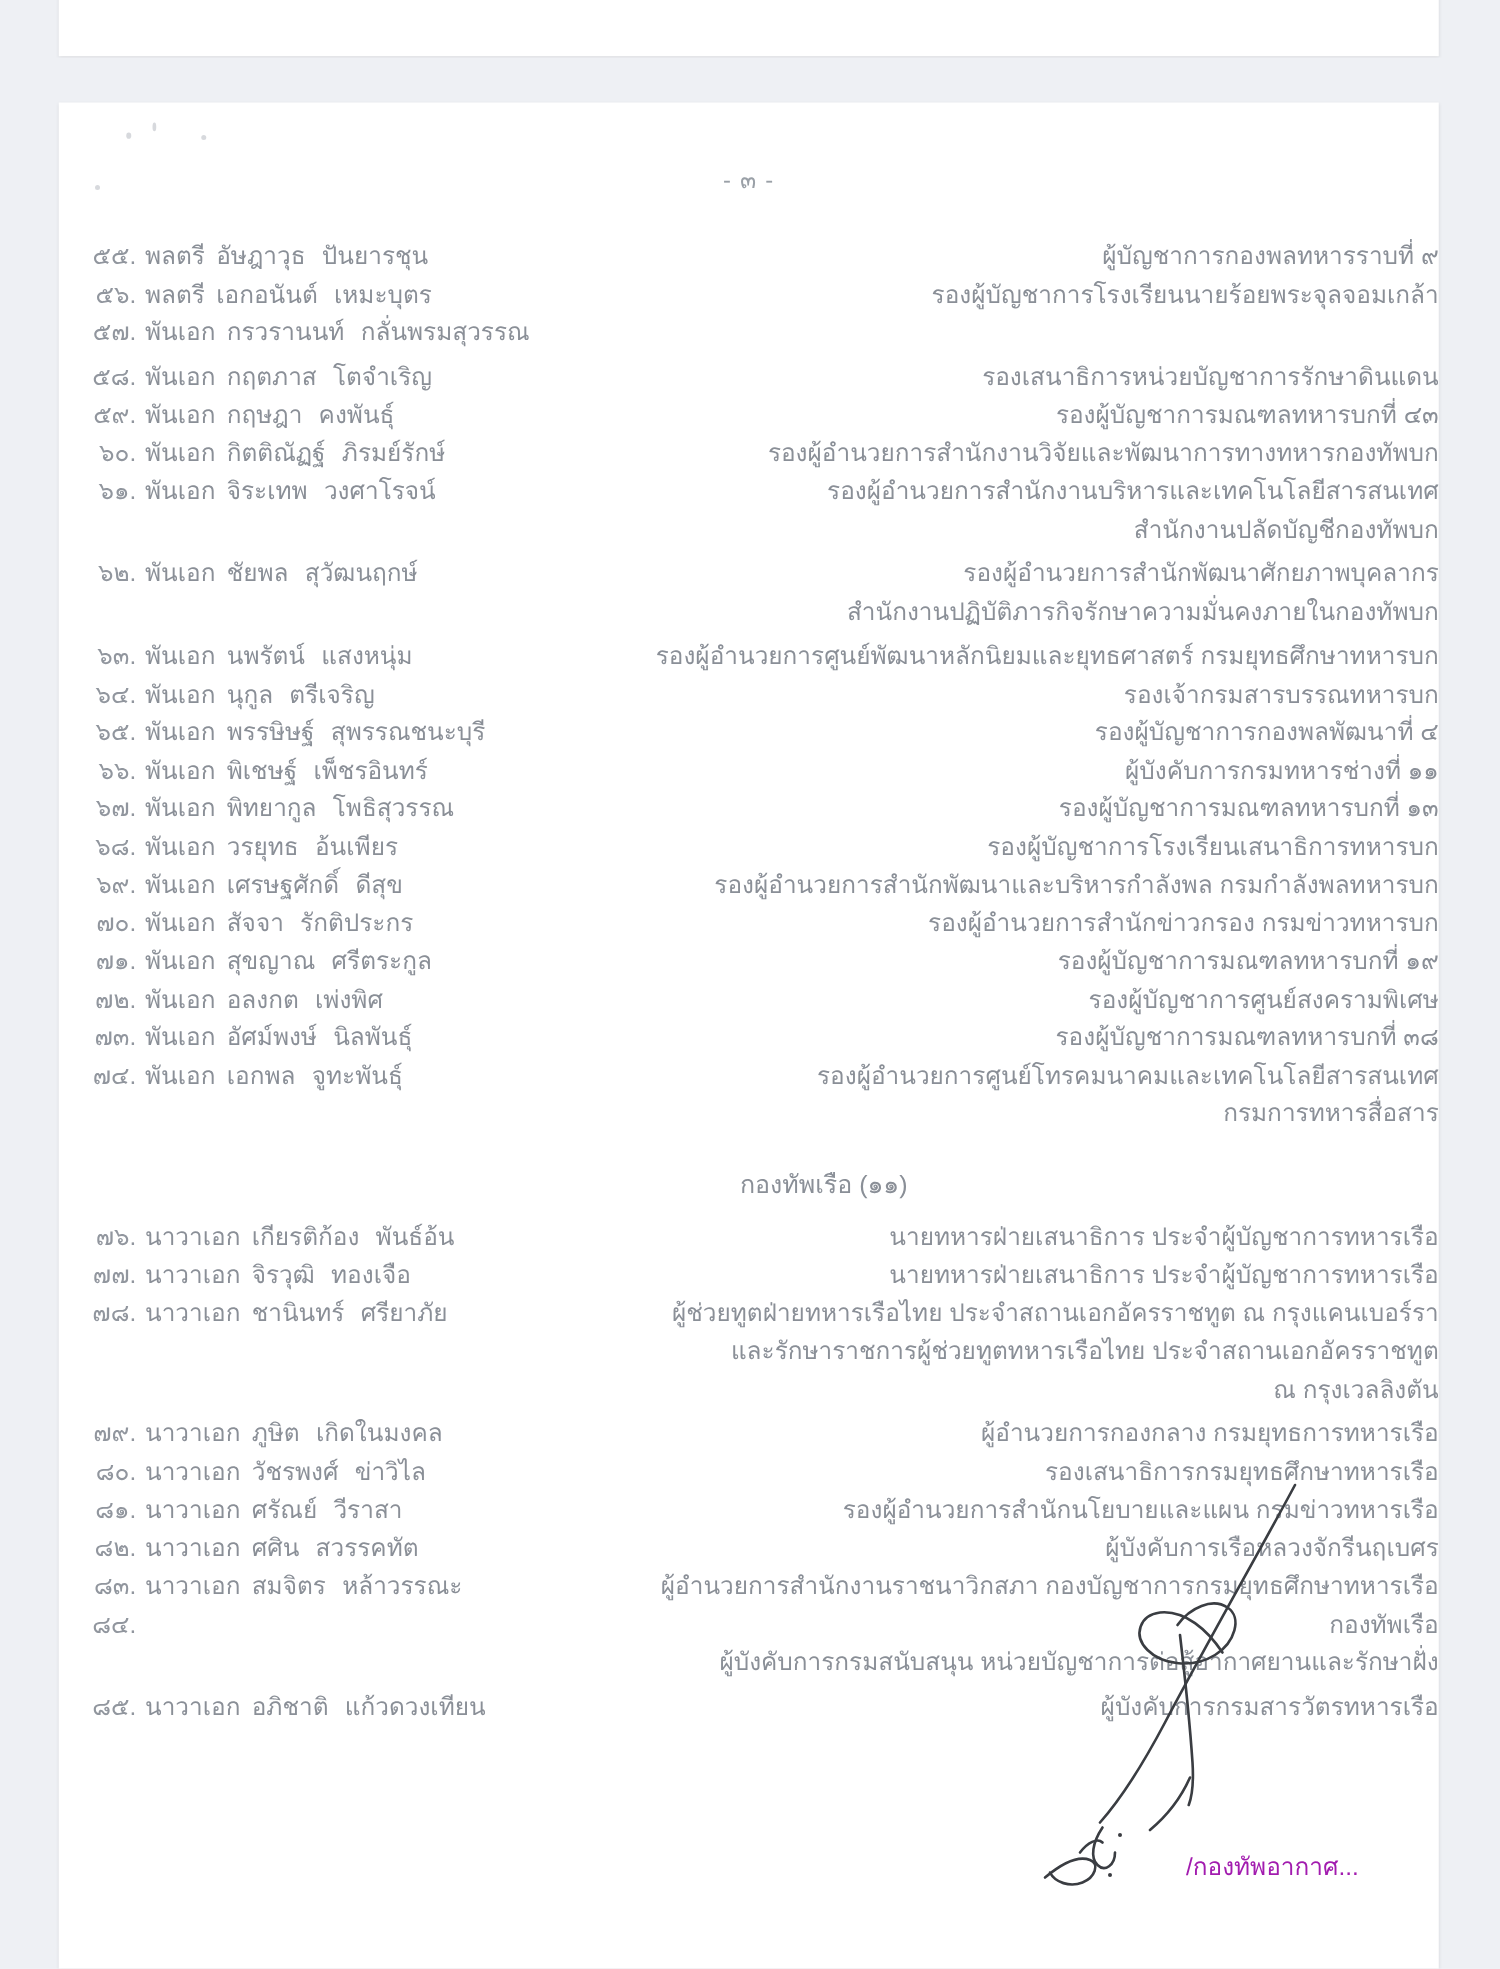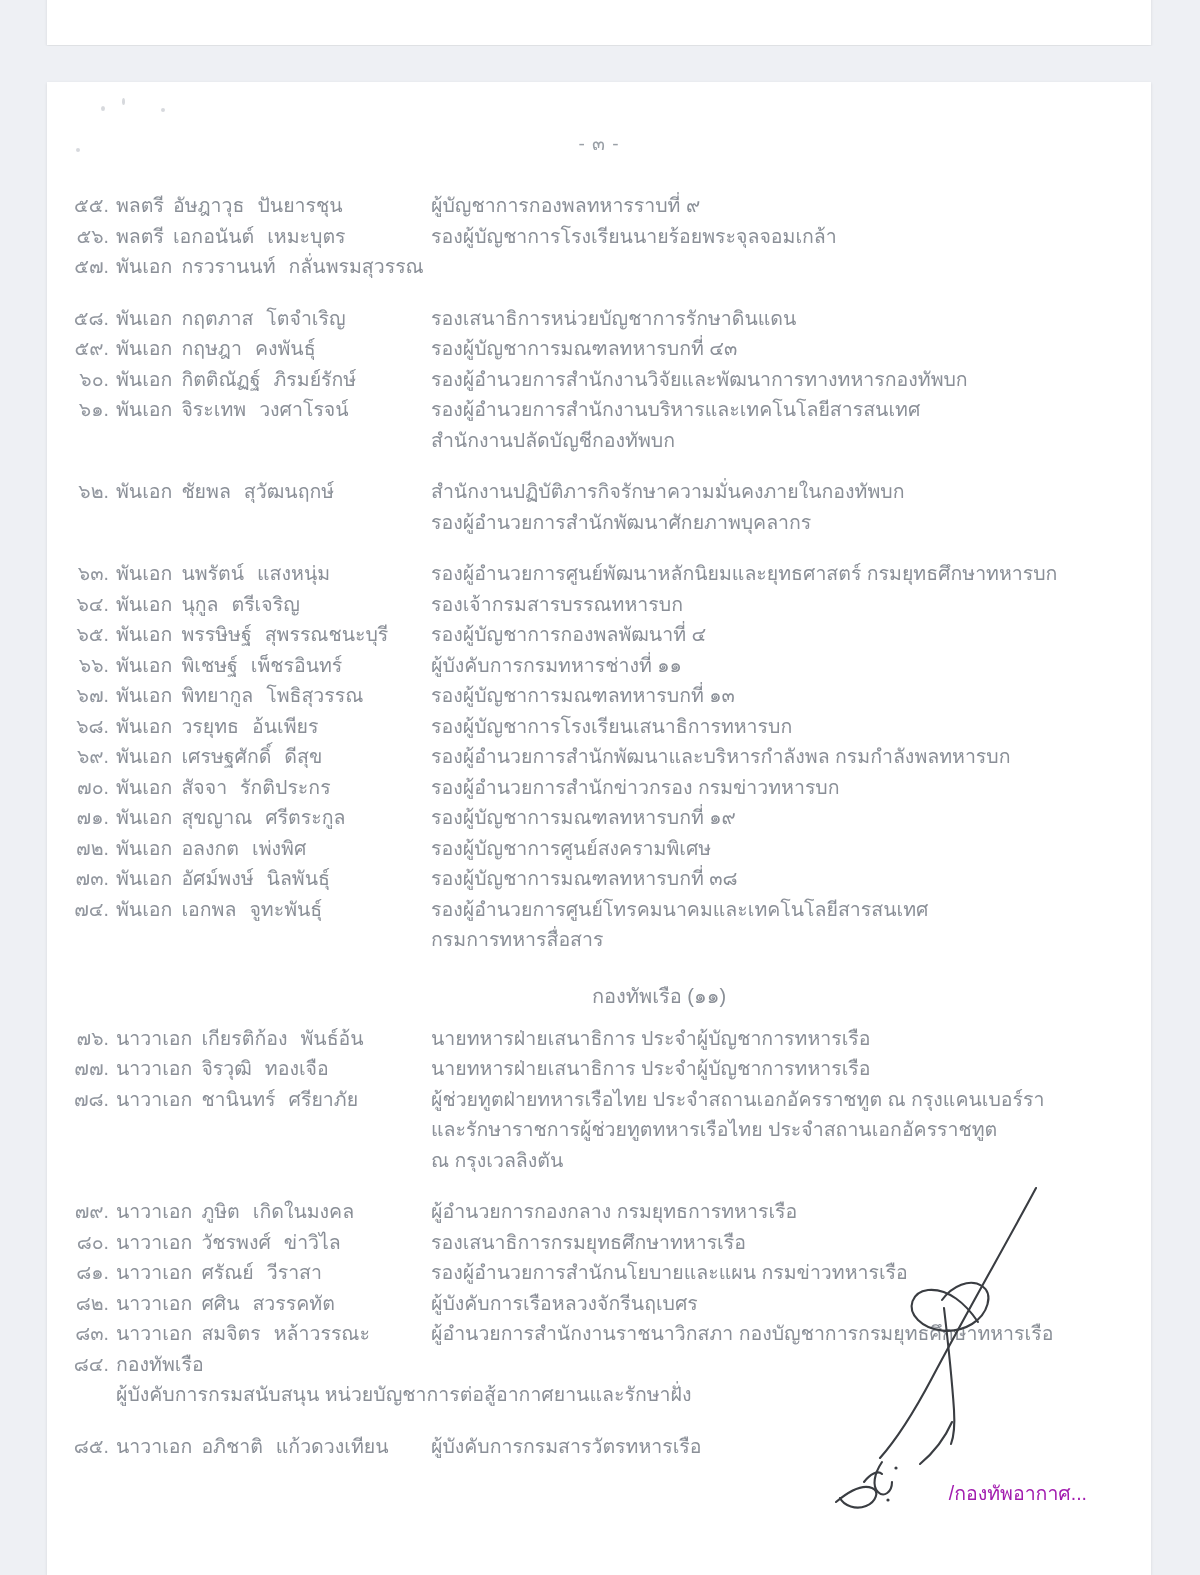--- a/index.html
+++ b/index.html
@@ -84,21 +84,21 @@
     top: 108px;
     left: 0;
     width: 1104px;
   }
 
   .entry {
     display: flex;
     align-items: flex-start;
     width: 1104px;
   }
-  .entry.gap-before { margin-top: 21px; }
+  .entry.gap-before { margin-top: 5px; }
 
   .col-num {
     width: 62px;
     flex: 0 0 62px;
     text-align: right;
     padding-right: 7px;
     font-size: 19.5px;
     line-height: 30.5px;
     white-space: nowrap;
     color: #91969e;
@@ -112,20 +112,21 @@
     color: #8a8f97;
   }
   .col-rank { margin-right: 9px; }
   .col-given { margin-right: 13px; }
 
   .col-pos {
     flex: 1 1 auto;
     font-size: 19.5px;
     line-height: 30.5px;
     color: #8a8f97;
+    text-align: right;
   }
   .pos-line { white-space: nowrap; display: block; }
 
   .section-heading {
     width: 1104px;
     text-align: center;
     font-size: 20px;
     line-height: 30px;
     color: #8a8f97;
     margin-top: 26px;
@@ -217,22 +218,22 @@
             <div class="col-name"><span class="col-rank">พันเอก</span><span class="col-given">จิระเทพ</span><span>วงศาโรจน์</span></div>
             <div class="col-pos">
               <span class="pos-line">รองผู้อำนวยการสำนักงานบริหารและเทคโนโลยีสารสนเทศ</span>
               <span class="pos-line">สำนักงานปลัดบัญชีกองทัพบก</span>
             </div>
           </div>
           <div class="entry gap-before">
             <div class="col-num">๖๒.</div>
             <div class="col-name"><span class="col-rank">พันเอก</span><span class="col-given">ชัยพล</span><span>สุวัฒนฤกษ์</span></div>
             <div class="col-pos">
+              <span class="pos-line">รองผู้อำนวยการสำนักพัฒนาศักยภาพบุคลากร</span>
               <span class="pos-line">สำนักงานปฏิบัติภารกิจรักษาความมั่นคงภายในกองทัพบก</span>
-              <span class="pos-line">รองผู้อำนวยการสำนักพัฒนาศักยภาพบุคลากร</span>
             </div>
           </div>
           <div class="entry gap-before">
             <div class="col-num">๖๓.</div>
             <div class="col-name"><span class="col-rank">พันเอก</span><span class="col-given">นพรัตน์</span><span>แสงหนุ่ม</span></div>
             <div class="col-pos">
               <span class="pos-line">รองผู้อำนวยการศูนย์พัฒนาหลักนิยมและยุทธศาสตร์ กรมยุทธศึกษาทหารบก</span>
             </div>
           </div>
           <div class="entry">

